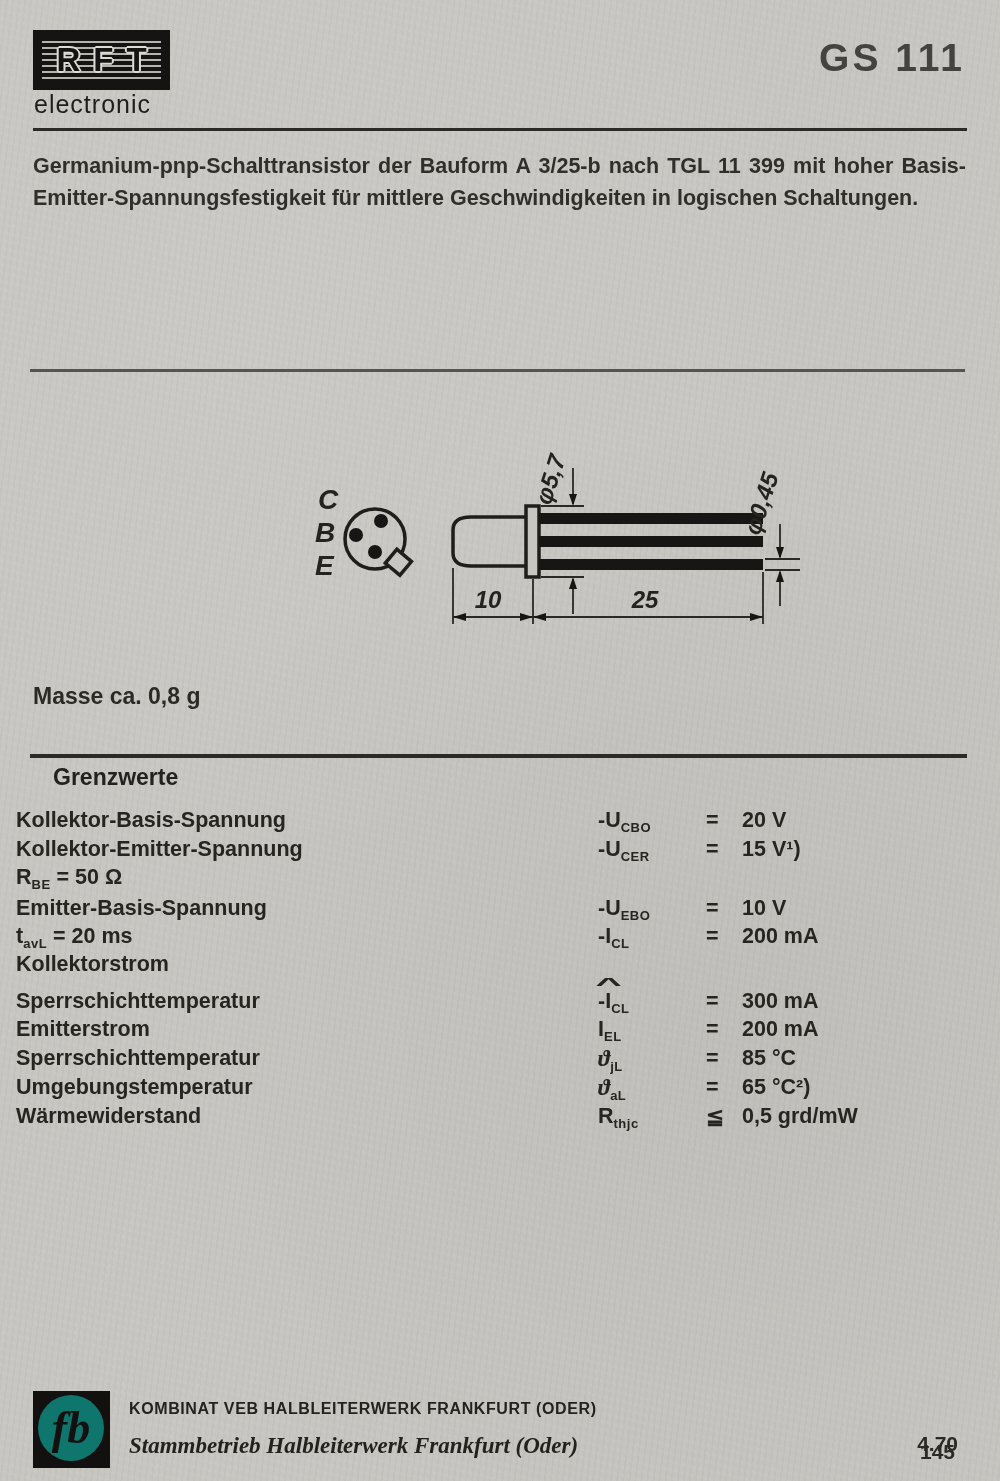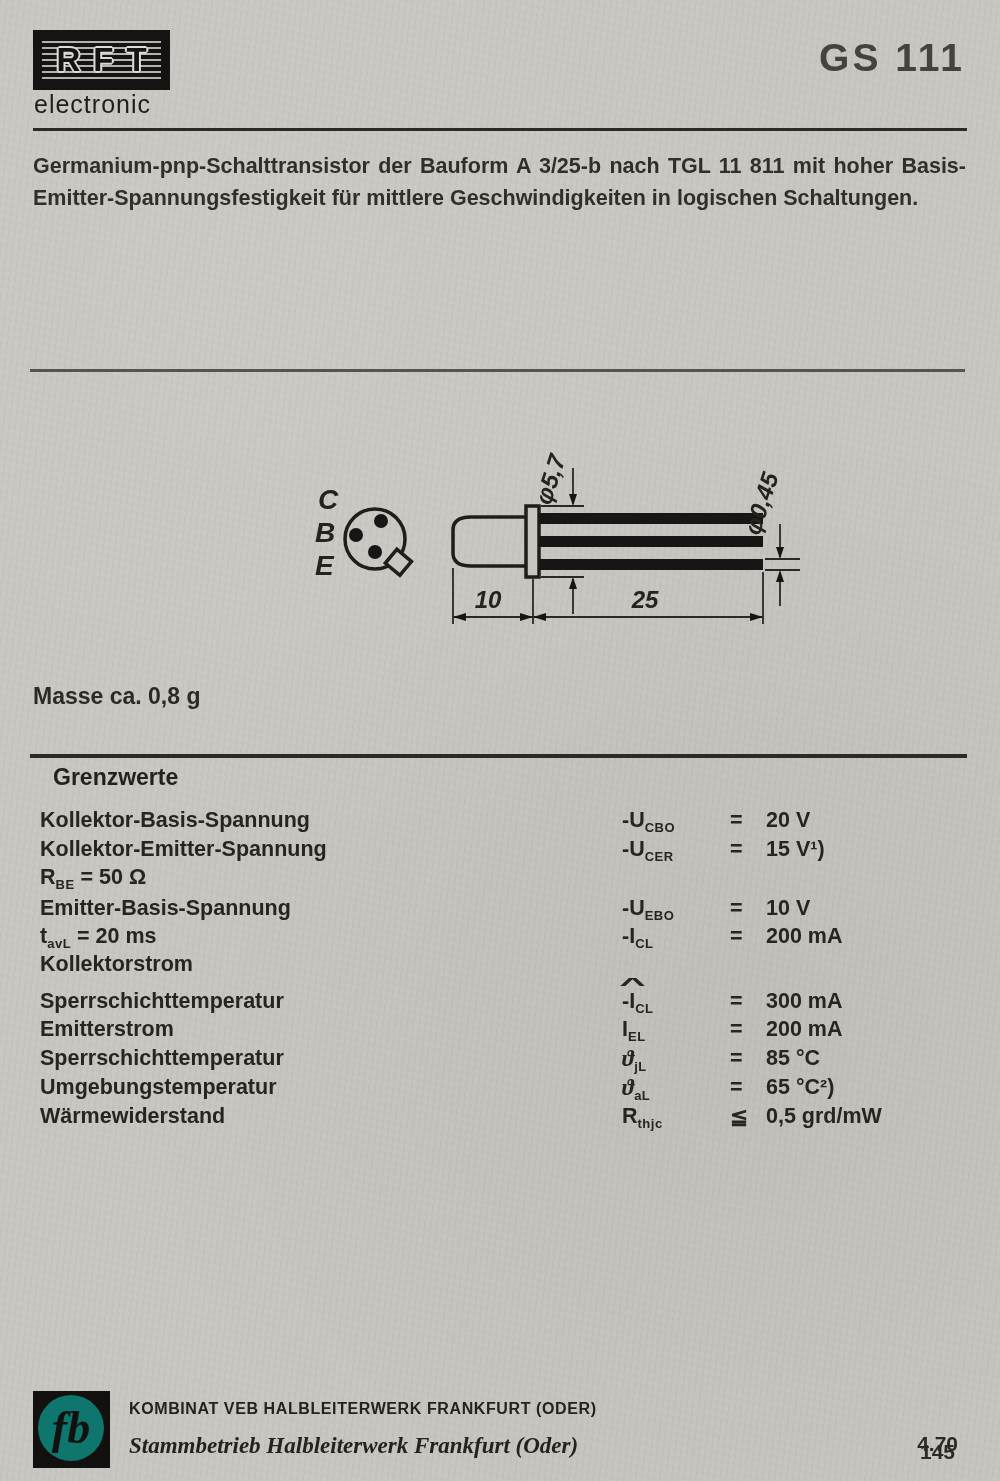--- a/index.html
+++ b/index.html
@@ -44,21 +44,21 @@
   .lead,.blk{fill:#171614;}
   .thin{stroke:#2a2926;stroke-width:1.8;fill:none;}
   .dimtxt{font-family:"Liberation Sans",sans-serif;font-style:italic;font-weight:700;
     font-size:24px;fill:#24231f;text-anchor:middle;}
   .pinlbl{font-family:"Liberation Sans",sans-serif;font-style:italic;font-weight:700;
     font-size:28px;fill:#24231f;}
   
   .mass{position:absolute;left:33px;top:683px;font-size:23px;font-weight:700;color:#2b2a24;}
   
   .limits-title{position:absolute;left:33px;top:764px;font-size:23px;font-weight:700;color:#23221d;margin-left:20px;}
-  .limits{position:absolute;left:40px;top:808px;width:935px;height:340px;}
+  .limits{position:absolute;left:16px;top:808px;width:935px;height:340px;}
   .trow{position:absolute;left:0;width:100%;height:27px;font-size:21.5px;font-weight:700;color:#26251f;}
   .r0{top:0px}.r1{top:29px}.r2{top:57px}.r3{top:88px}.r4{top:116px}.r5{top:144px}
   .r6{top:181px}.r7{top:209px}.r8{top:238px}.r9{top:267px}.r10{top:296px}
   .lbl{position:absolute;left:0;white-space:pre;}
   .sym{position:absolute;left:582px;white-space:pre;}
   .rel{position:absolute;left:690px;}
   .val{position:absolute;left:726px;white-space:pre;}
   .trow sub{font-size:13px;font-weight:700;letter-spacing:.5px;}
   .greek{font-family:"Liberation Serif",serif;font-style:italic;font-size:23px;}
   .symwrap{position:relative;display:inline-block;}
@@ -84,21 +84,21 @@
 
   <div class="rft-box">
     <div class="rft-stripes"></div>
     <div class="rft-letters">RFT</div>
   </div>
   <div class="electronic">electronic</div>
   <div class="part-number">GS 111</div>
   <div class="rule rule1"></div>
 
   <div class="descr">
-    <div class="l1">Germanium-pnp-Schalttransistor der Bauform A 3/25-b nach TGL 11 811 mit hoher Basis-</div>
+    <div class="l1">Germanium-pnp-Schalttransistor der Bauform A 3/25-b nach TGL 11 399 mit hoher Basis-</div>
     <div class="l2">Emitter-Spannungsfestigkeit für mittlere Geschwindigkeiten in logischen Schaltungen.</div>
   </div>
 
   <div class="rule rule2"></div>
 
   <svg class="drawing" viewBox="0 0 540 235">
 
     <text x="30" y="85" class="pinlbl">C</text>
     <text x="27" y="118" class="pinlbl">B</text>
     <text x="27" y="151" class="pinlbl">E</text>

